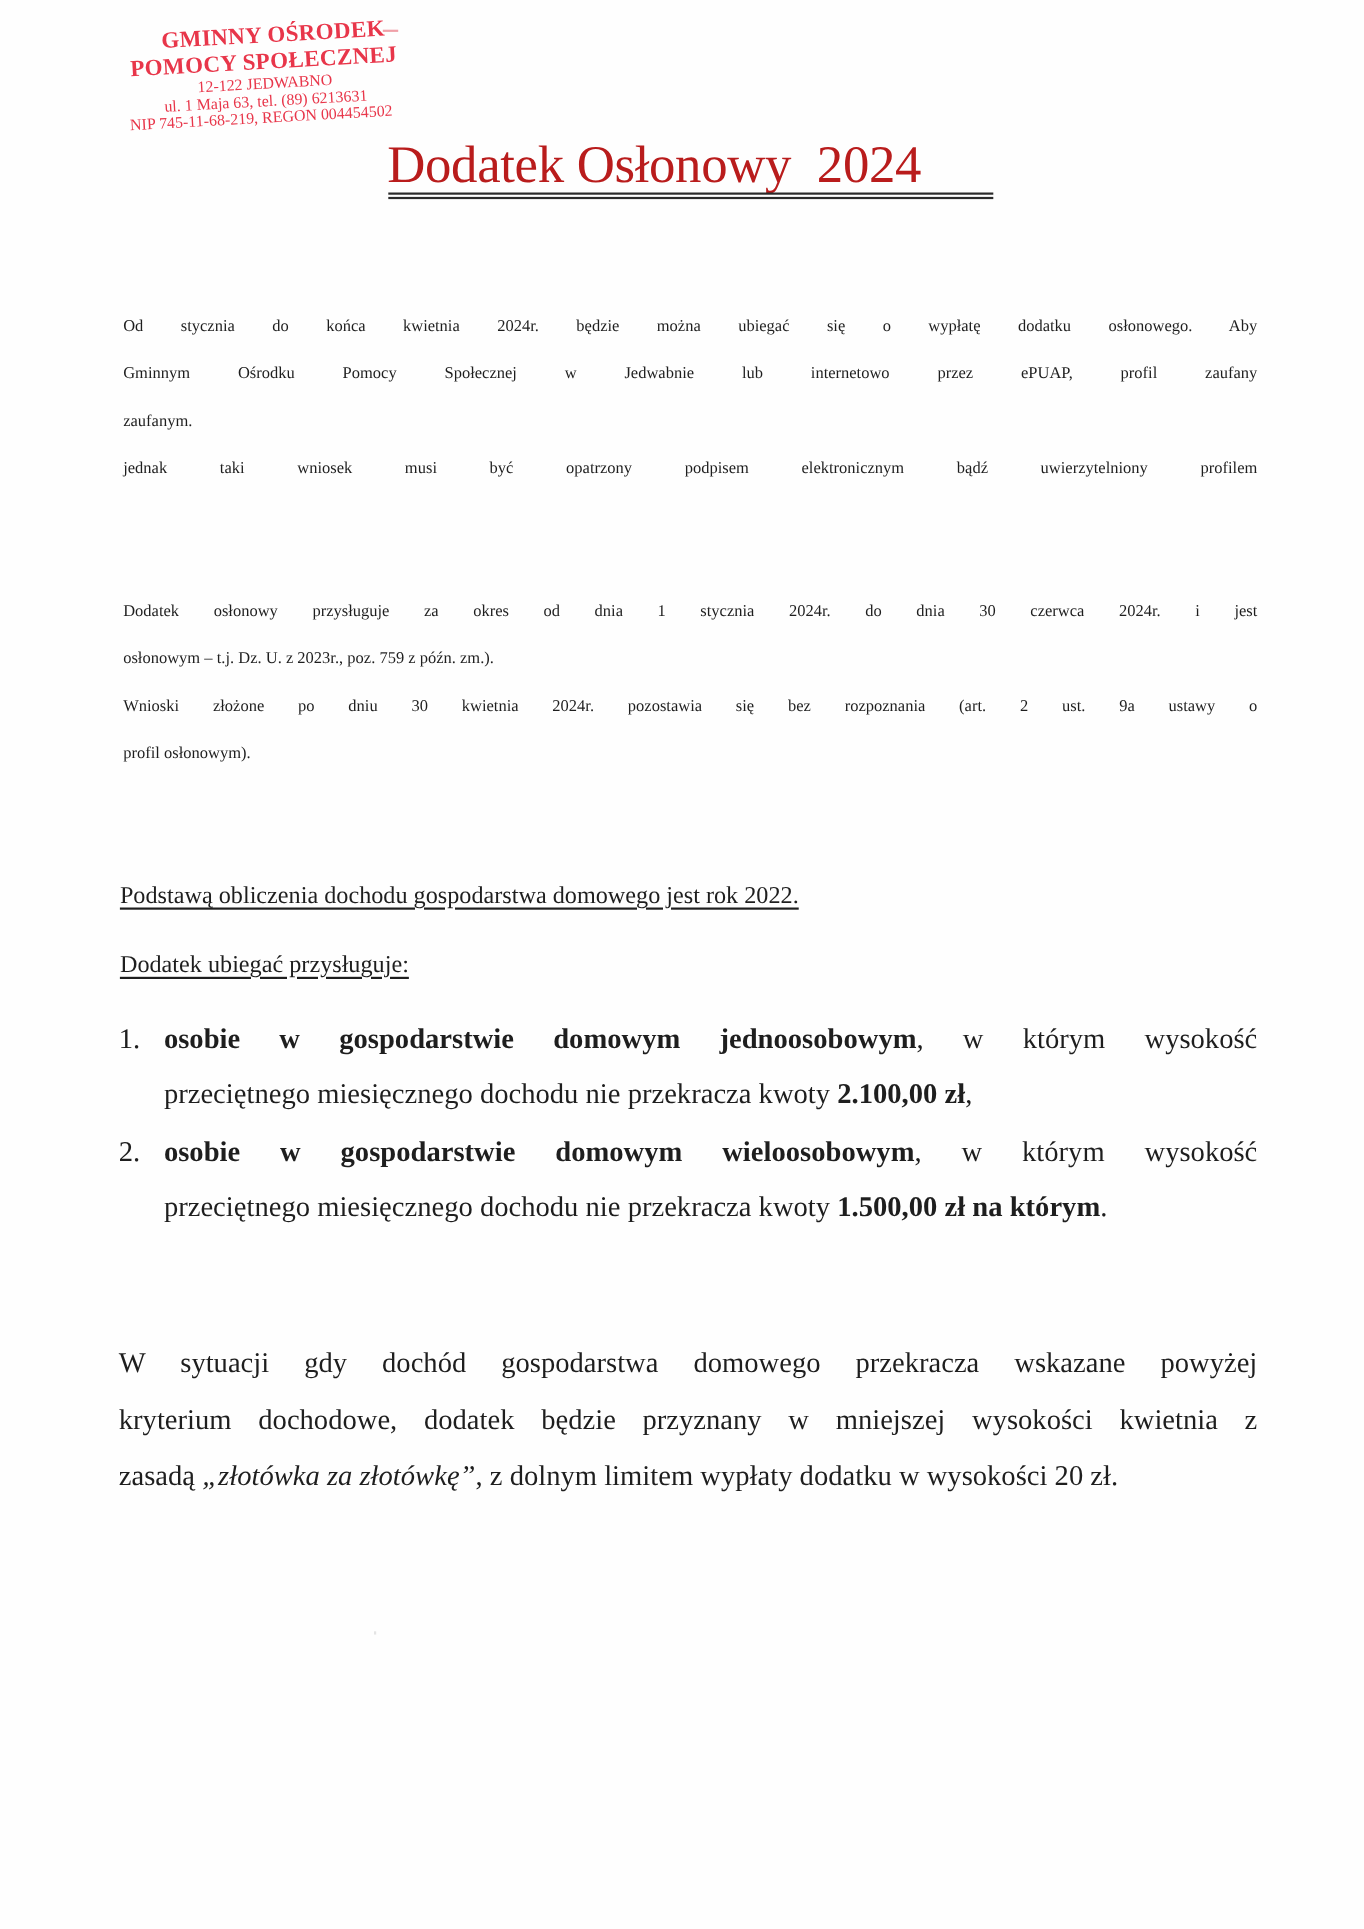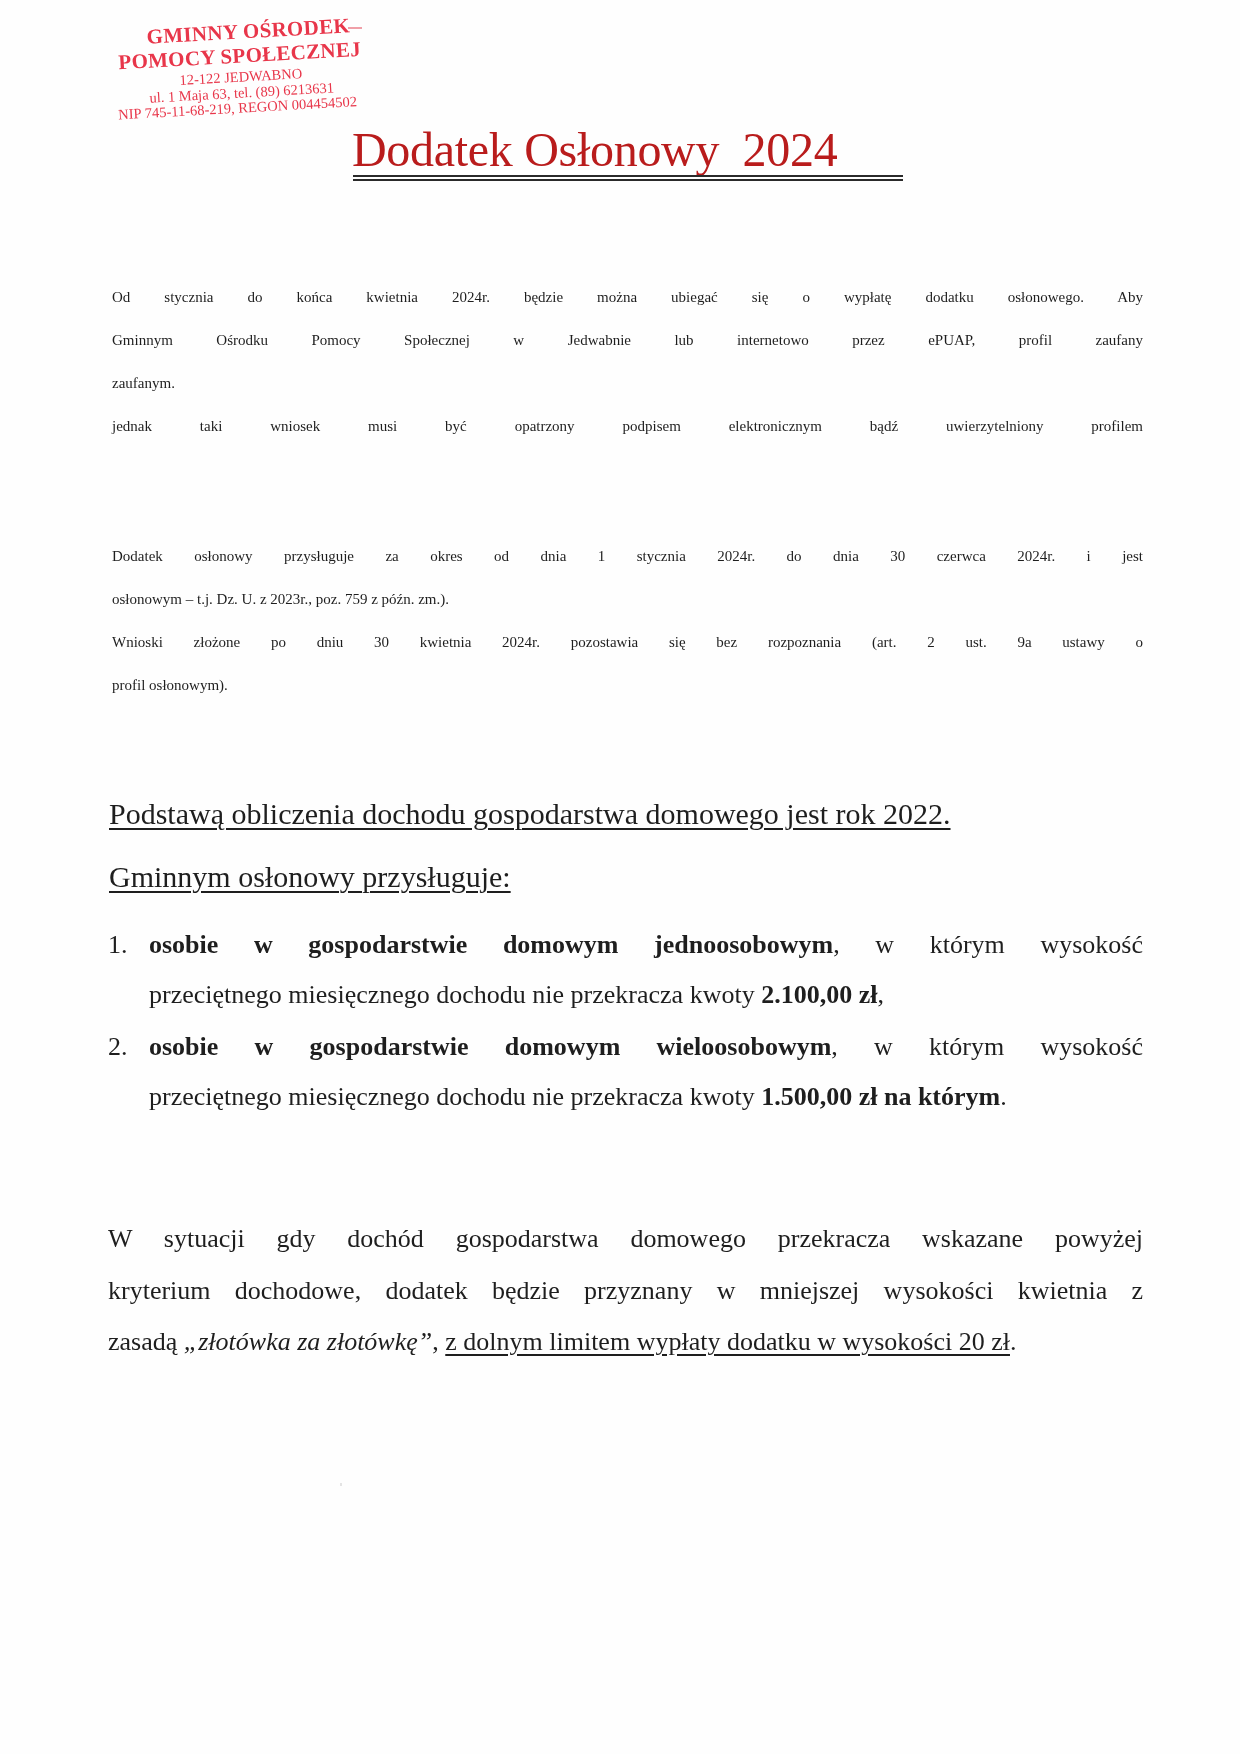--- a/index.html
+++ b/index.html
@@ -86,21 +86,21 @@
     white-space: nowrap;
   }
   .para .line.last {
     text-align-last: left;
   }
   .p1 { top: 276px; }
   .p2 { top: 535px; }
   .heading {
     position: absolute;
     left: 109px;
-    font-size: 30px;
+    font-size: 22px;
     line-height: 32px;
     text-decoration: underline;
     text-decoration-thickness: 1.5px;
     text-underline-offset: 4px;
     color: #1e1e1e;
     white-space: nowrap;
   }
   .h1 { top: 798px; }
   .h2 { top: 861px; }
   .list {
@@ -141,21 +141,20 @@
   }
   .p3 .line {
     display: block;
     white-space: nowrap;
     text-align: justify;
     text-align-last: justify;
   }
   .p3 .line.last { text-align-last: left; }
   .p3 i { font-style: italic; }
   .p3 .ul {
-    text-decoration: underline;
     text-decoration-thickness: 1.5px;
     text-underline-offset: 4px;
   }
   .speck {
     position: absolute;
     width: 2px; height: 3px;
     background: #e4e4e4;
   }
 </style>
 </head>
@@ -183,21 +182,21 @@
   </div>
 
   <div class="para p2">
     <span class="line">Dodatek osłonowy przysługuje za okres od dnia 1 stycznia 2024r. do dnia 30 czerwca 2024r. i jest</span>
     <span class="line last">osłonowym – t.j. Dz. U. z 2023r., poz. 759 z późn. zm.).</span>
     <span class="line">Wnioski złożone po dniu 30 kwietnia 2024r. pozostawia się bez rozpoznania (art. 2 ust. 9a ustawy o</span>
     <span class="line last">profil osłonowym).</span>
   </div>
 
   <div class="heading h1">Podstawą obliczenia dochodu gospodarstwa domowego jest rok 2022.</div>
-  <div class="heading h2">Gminnym osłonowy przysługuje:</div>
+  <div class="heading h2">Dodatek ubiegać przysługuje:</div>
 
   <ol class="list">
     <li>
       <span class="num">1.</span>
       <span class="row"><b>osobie w gospodarstwie domowym jednoosobowym</b><span>, w którym wysokość</span></span>
       <span class="row last"><span>przeciętnego miesięcznego dochodu nie przekracza kwoty </span><b>2.100,00 zł</b><span>,</span></span>
     </li>
     <li>
       <span class="num">2.</span>
       <span class="row"><b>osobie w gospodarstwie domowym wieloosobowym</b><span>, w którym wysokość</span></span>

